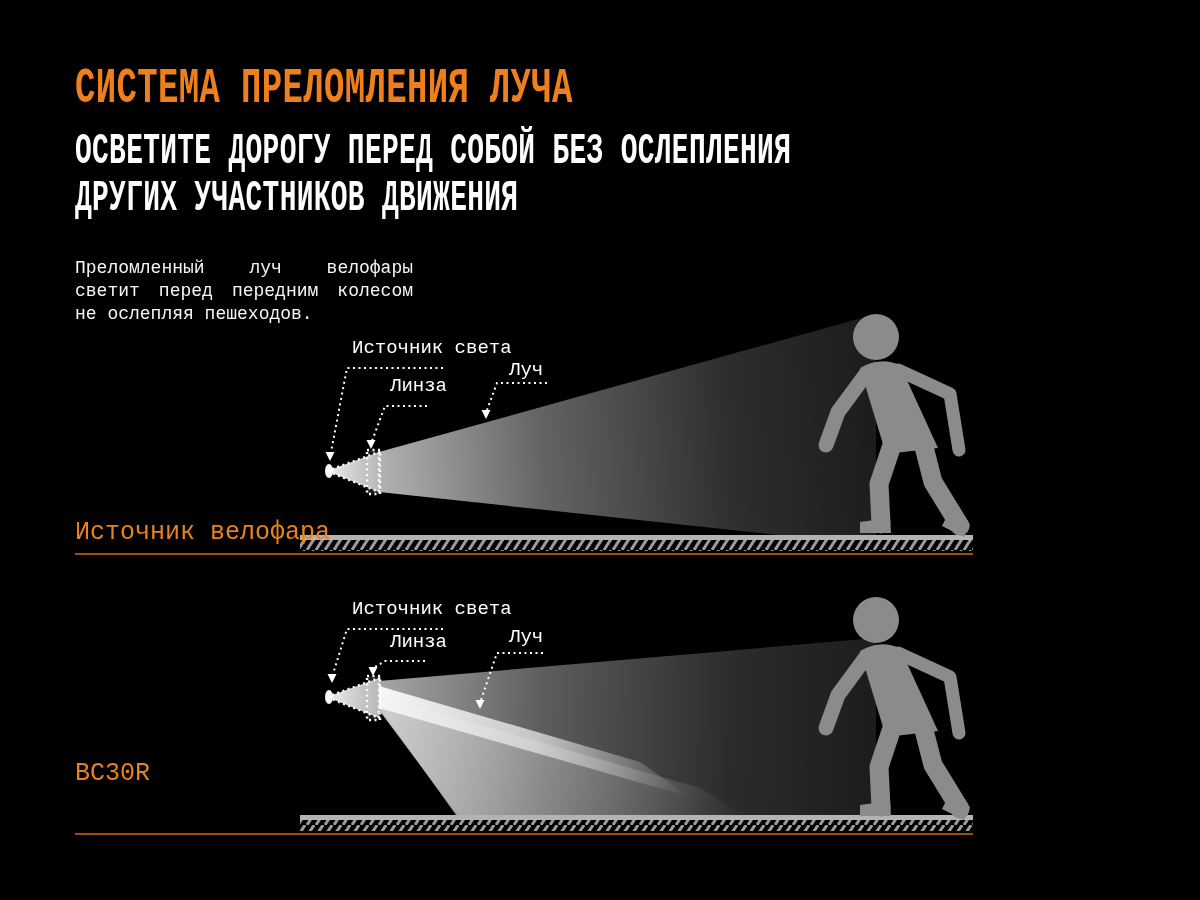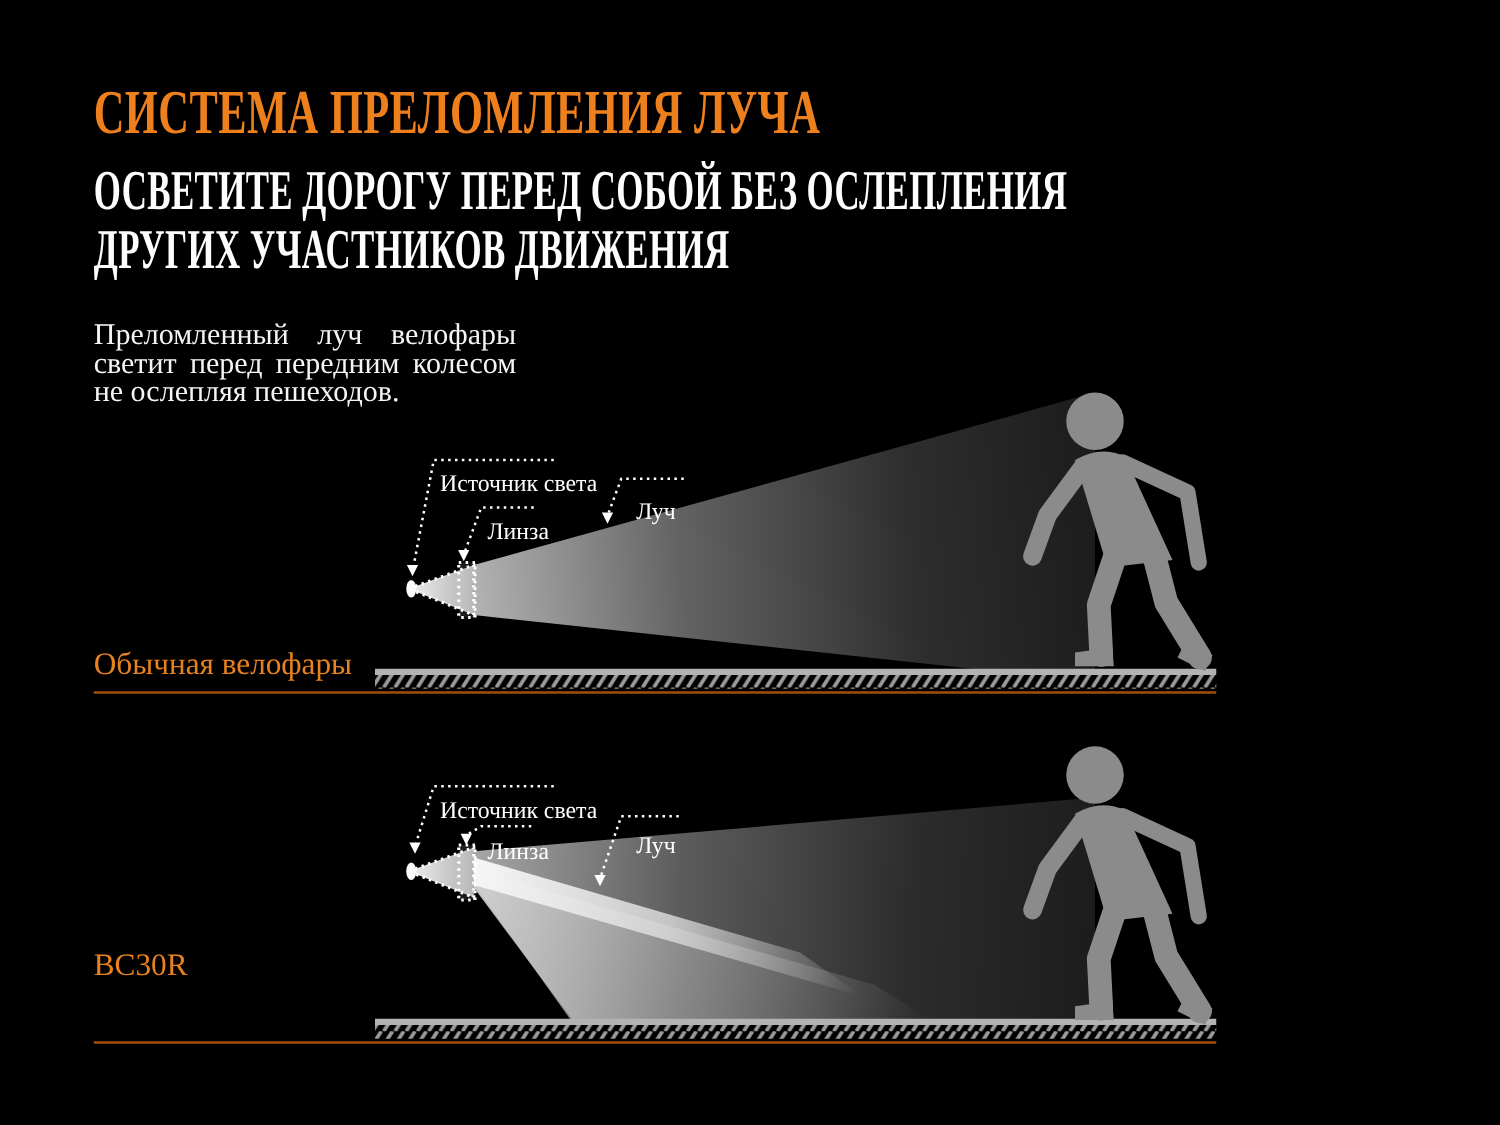--- a/index.html
+++ b/index.html
@@ -1,28 +1,28 @@
 <!DOCTYPE html>
 <html><head>
 <meta charset="utf-8">
 <style>
   html,body{margin:0;padding:0;background:#000;}
   .stage{position:relative;width:1200px;height:900px;background:#000;overflow:hidden;
-         font-family:Liberation Serif, serif;}
+         font-family:Liberation Mono, monospace;}
   .stage svg{position:absolute;left:0;top:0;}
   .title{position:absolute;left:75px;top:60px;font-size:50px;font-weight:bold;color:#ee7f1d;
          transform:scaleX(.68);transform-origin:0 0;white-space:nowrap;letter-spacing:.5px;}
   .sub{position:absolute;left:75px;font-size:45px;font-weight:bold;color:#fdfdfd;
        transform:scaleX(.62);transform-origin:0 0;white-space:nowrap;letter-spacing:.5px;}
   .sub1{top:126px}.sub2{top:173px}
-  .desc{position:absolute;left:75px;top:257px;width:338px;font-size:24px;line-height:23px;
+  .desc{position:absolute;left:75px;top:257px;width:338px;font-size:18px;line-height:23px;
         color:#f5f5f5;text-align:justify;}
   .caption{position:absolute;left:75px;font-size:25px;color:#e8821e;white-space:nowrap;}
   .cap1{top:518px}.cap2{top:759px}
-  .callout{position:absolute;font-size:19px;color:#ffffff;white-space:nowrap;margin-top:40px;}
+  .callout{position:absolute;font-size:19px;color:#ffffff;white-space:nowrap;}
   .co-src1{left:352px;top:337px}.co-lens1{left:390px;top:375px}.co-beam1{left:509px;top:359px}
   .co-src2{left:352px;top:598px}.co-lens2{left:390px;top:631px}.co-beam2{left:509px;top:626px}
 </style>
 </head>
 <body>
 
 <div class="stage">
 
   <svg width="1200" height="900" viewBox="0 0 1200 900">
     <defs>
@@ -113,20 +113,20 @@
   </svg>
 
   <div class="title">СИСТЕМА ПРЕЛОМЛЕНИЯ ЛУЧА</div>
   <div class="sub sub1">ОСВЕТИТЕ ДОРОГУ ПЕРЕД СОБОЙ БЕЗ ОСЛЕПЛЕНИЯ</div>
   <div class="sub sub2">ДРУГИХ УЧАСТНИКОВ ДВИЖЕНИЯ</div>
   <div class="desc">Преломленный луч велофары светит перед передним колесом не ослепляя пешеходов.</div>
 
   <div class="callout co-src1">Источник света</div>
   <div class="callout co-lens1">Линза</div>
   <div class="callout co-beam1">Луч</div>
-  <div class="caption cap1">Обычная велофары</div>
+  <div class="caption cap1">Источник велофара</div>
 
   <div class="callout co-src2">Источник света</div>
   <div class="callout co-lens2">Линза</div>
   <div class="callout co-beam2">Луч</div>
   <div class="caption cap2">BC30R</div>
 
 </div>
 
 </body></html>

